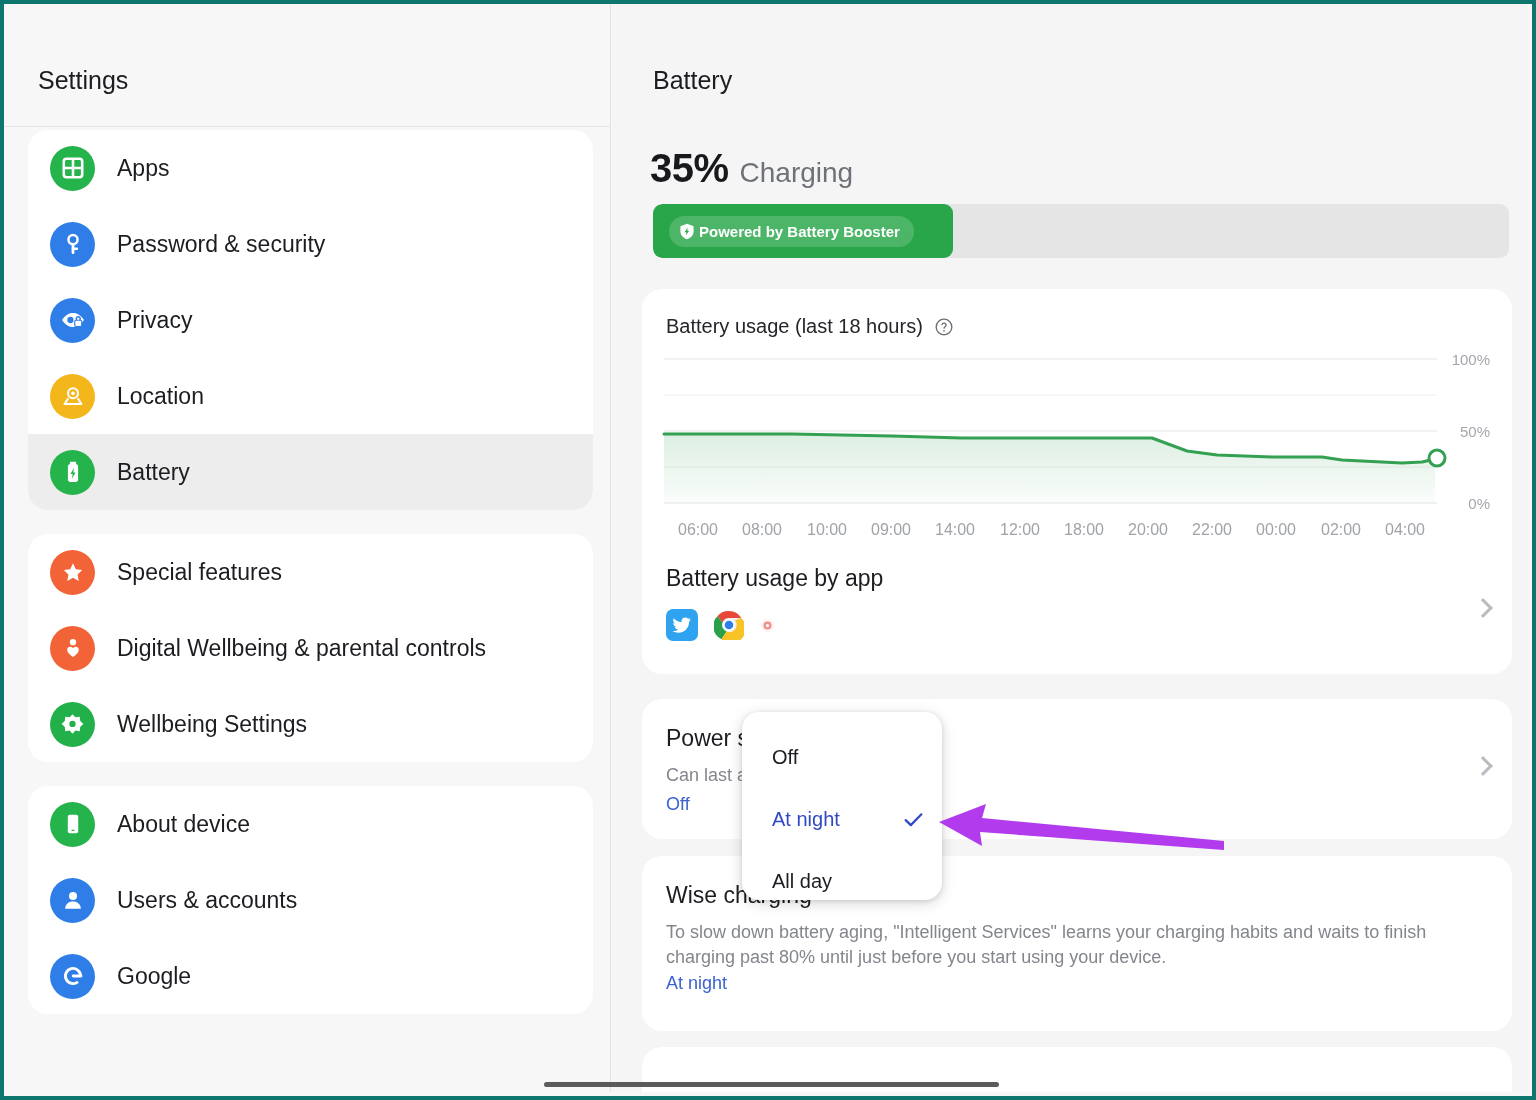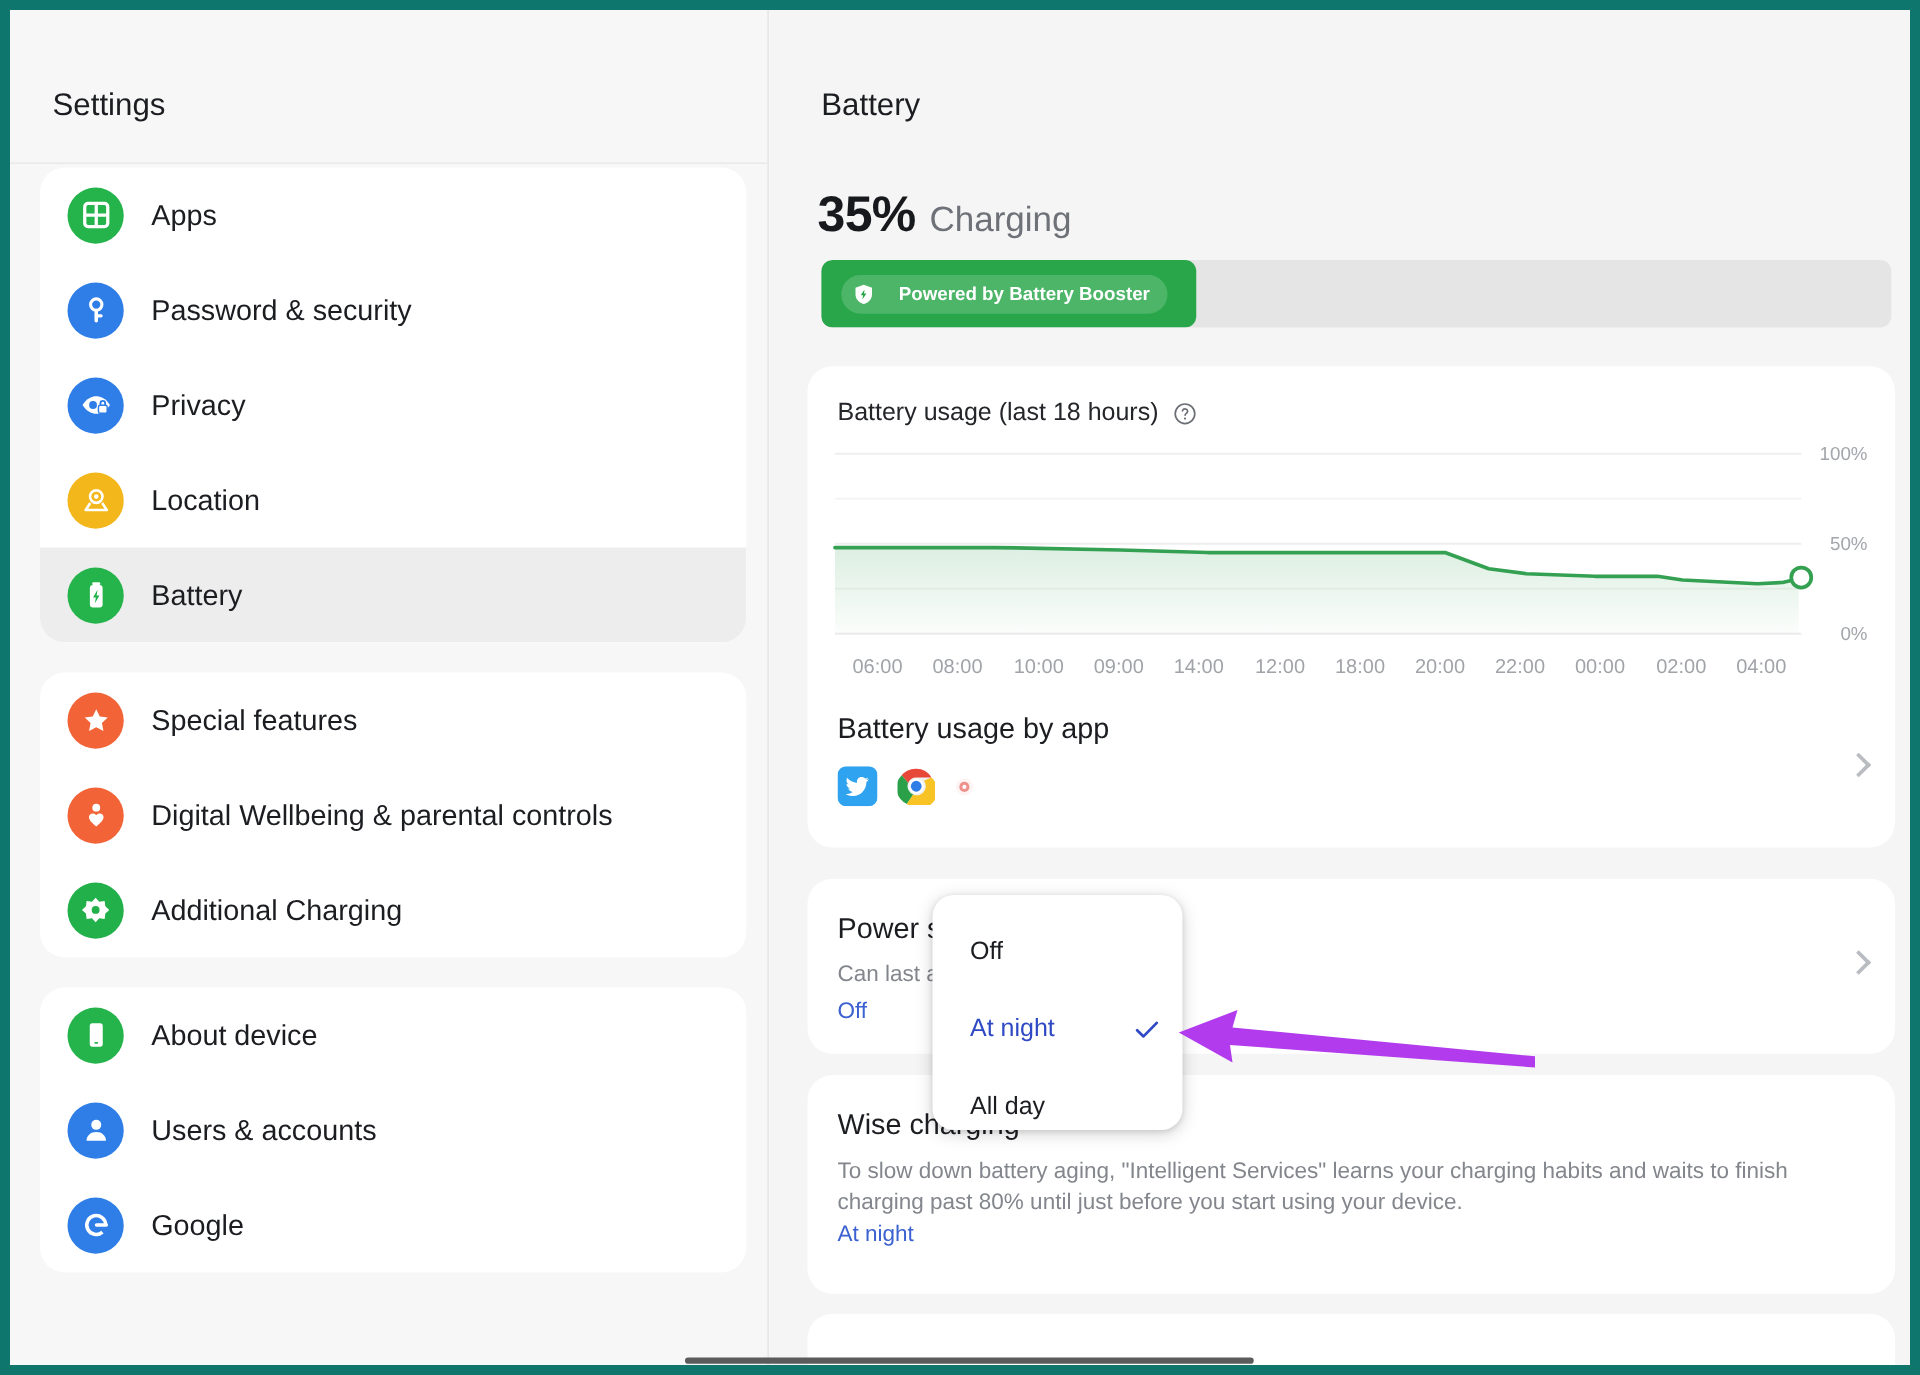--- a/index.html
+++ b/index.html
@@ -5,21 +5,21 @@
   * { box-sizing: border-box; margin: 0; padding: 0; }
   html, body {
     width: 1536px; height: 1100px;
     font-family: "Liberation Sans", sans-serif;
     background: #ffffff;
     overflow: hidden;
   }
   #frame {
     position: relative;
     width: 1536px; height: 1100px;
-    border: 8px solid #0f766e;
+    border: 4px solid #0f766e;
     background: #f7f7f7;
     overflow: hidden;
   }
 
   
   #statusbar {
     position: absolute; left: 0; top: 0;
     width: 100%; height: 46px;
     display: flex; align-items: center;
     justify-content: space-between;
@@ -82,21 +82,21 @@
     position: absolute; left: 41px; top: 200px;
     width: 856px; height: 54px;
     background: #e5e5e5; border-radius: 9px; overflow: hidden;
   }
   #batt-fill {
     position: absolute; left: 0; top: 0; height: 54px;
     width: 35%; background: #2aa64a; border-radius: 9px;
   }
   #booster-chip {
     position: absolute; left: 16px; top: 12px; height: 31px;
-    display: flex; align-items: center; gap: 20px;
+    display: flex; align-items: center; gap: 4px;
     background: rgba(255,255,255,.17);
     border-radius: 16px; padding: 0 14px 0 10px;
   }
   #booster-chip span { font-size: 15px; color: #ffffff; font-weight: 700; white-space: nowrap; }
 
   
   .rcard { position: absolute; left: 30px; width: 870px; background: #fff; border-radius: 20px; }
 
   #chart-card { top: 285px; height: 385px; }
   #chart-title-row { position: absolute; left: 24px; top: 26px; display: flex; align-items: center; gap: 11px; }
@@ -264,21 +264,21 @@
           </div>
           <div class="slabel">Digital Wellbeing &amp; parental controls</div>
         </div>
         <div class="srow">
           <div class="sicon" style="background:#22b04b">
             <svg width="27" height="27" viewBox="0 0 24 24">
               <path d="M12 2.8 L14.6 5.6 L18.4 5.1 L18.9 8.9 L21.7 11.5 L18.9 14.1 L18.4 17.9 L14.6 17.4 L12 20.2 L9.4 17.4 L5.6 17.9 L5.1 14.1 L2.3 11.5 L5.1 8.9 L5.6 5.1 L9.4 5.6 Z" fill="#fff"></path>
               <circle cx="12" cy="11.5" r="2.8" fill="#22b04b"></circle>
             </svg>
           </div>
-          <div class="slabel">Additional Charging</div>
+          <div class="slabel">Wellbeing Settings</div>
         </div>
       </div>
 
       <div class="card">
         <div class="srow">
           <div class="sicon" style="background:#25b34b">
             <svg width="26" height="26" viewBox="0 0 24 24">
                 <rect x="7.2" y="3.4" width="9.6" height="17.2" rx="1.9" fill="#fff"></rect>
                 <rect x="10.6" y="17.2" width="2.8" height="1.3" rx="0.6" fill="#25b34b"></rect>
               </svg>

